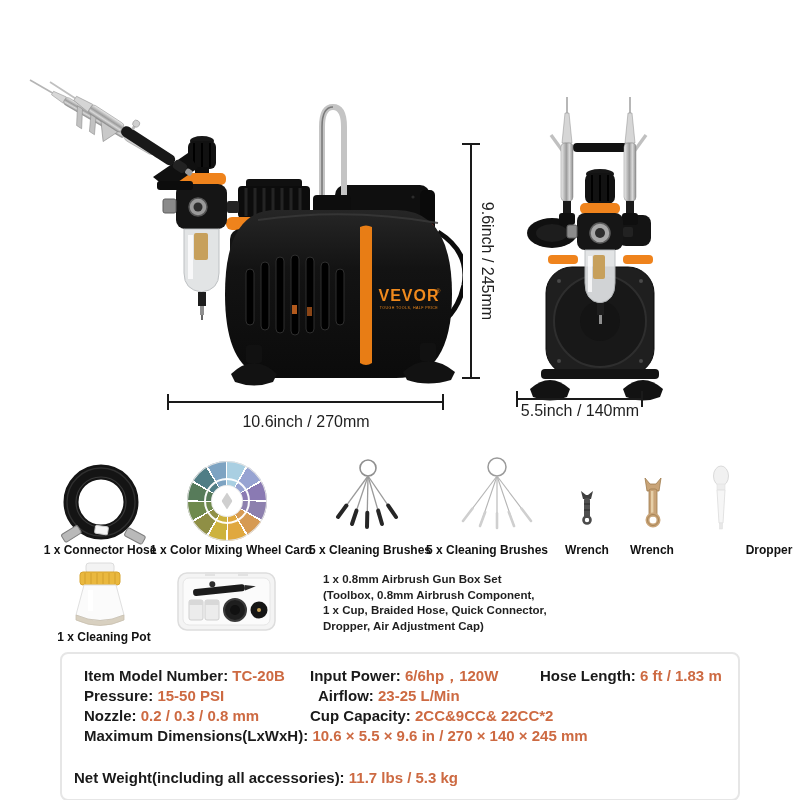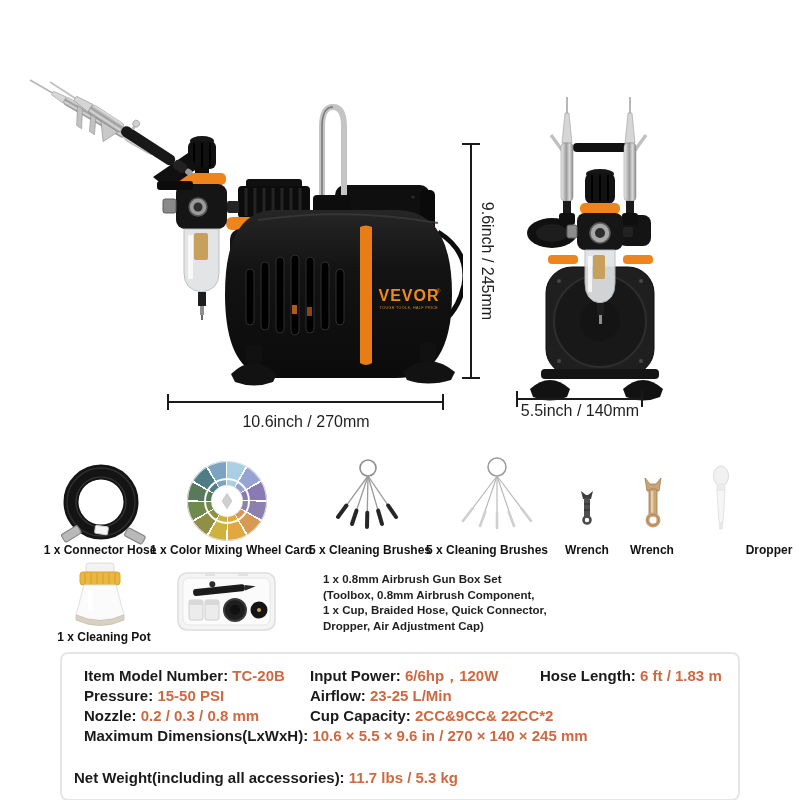--- a/index.html
+++ b/index.html
@@ -411,21 +411,21 @@
     </div>
     <div class="spec-cell" style="left:478px;top:14px;">
       <span class="lab">Hose Length:</span>
       <span class="val">6 ft / 1.83 m</span>
     </div>
 
     <div class="spec-cell" style="left:22px;top:34px;">
       <span class="lab">Pressure:</span>
       <span class="val">15-50 PSI</span>
     </div>
-    <div class="spec-cell" style="left:248px;top:34px;">
+    <div class="spec-cell" style="left:256px;top:34px;">
       <span class="lab">Airflow:</span>
       <span class="val">23-25 L/Min</span>
     </div>
 
     <div class="spec-cell" style="left:22px;top:54px;">
       <span class="lab">Nozzle:</span>
       <span class="val">0.2 / 0.3 / 0.8 mm</span>
     </div>
     <div class="spec-cell" style="left:248px;top:54px;">
       <span class="lab">Cup Capacity:</span>

